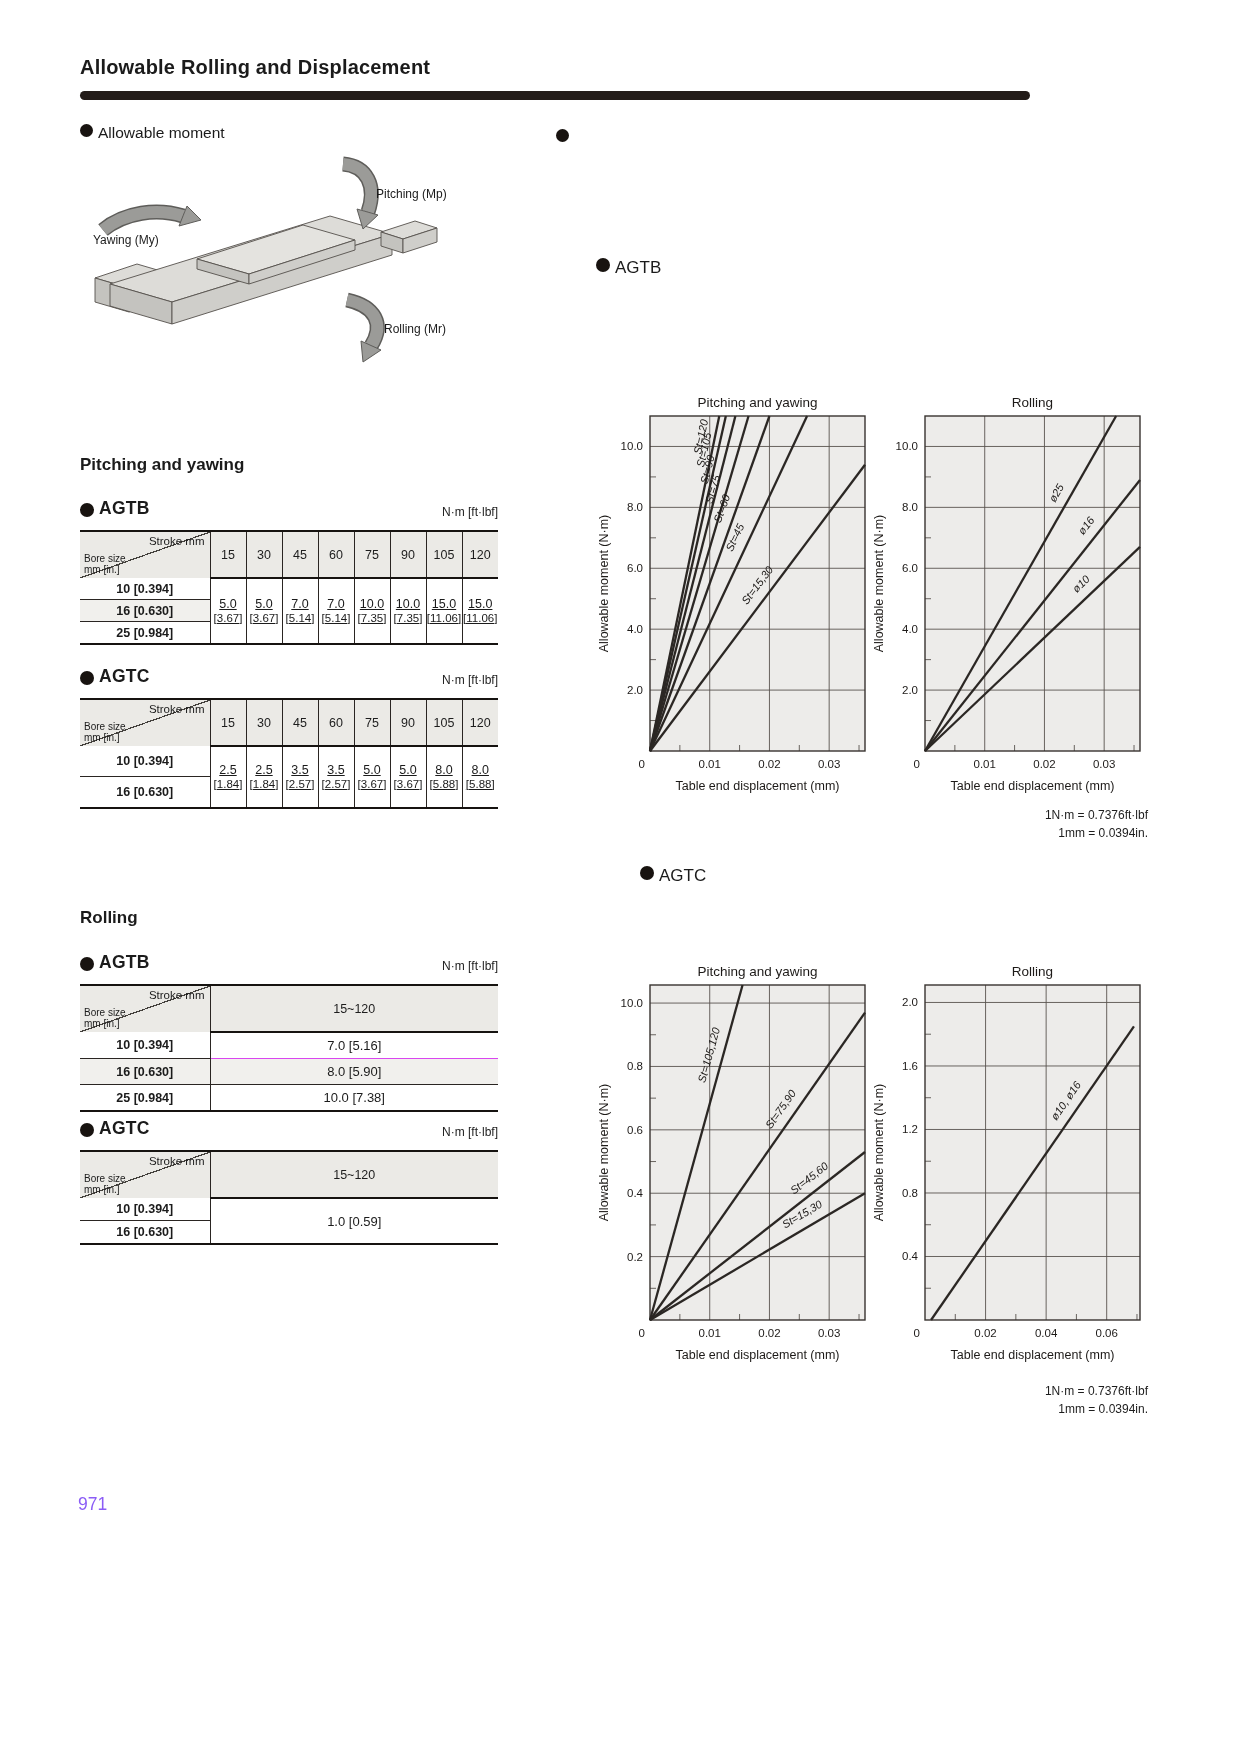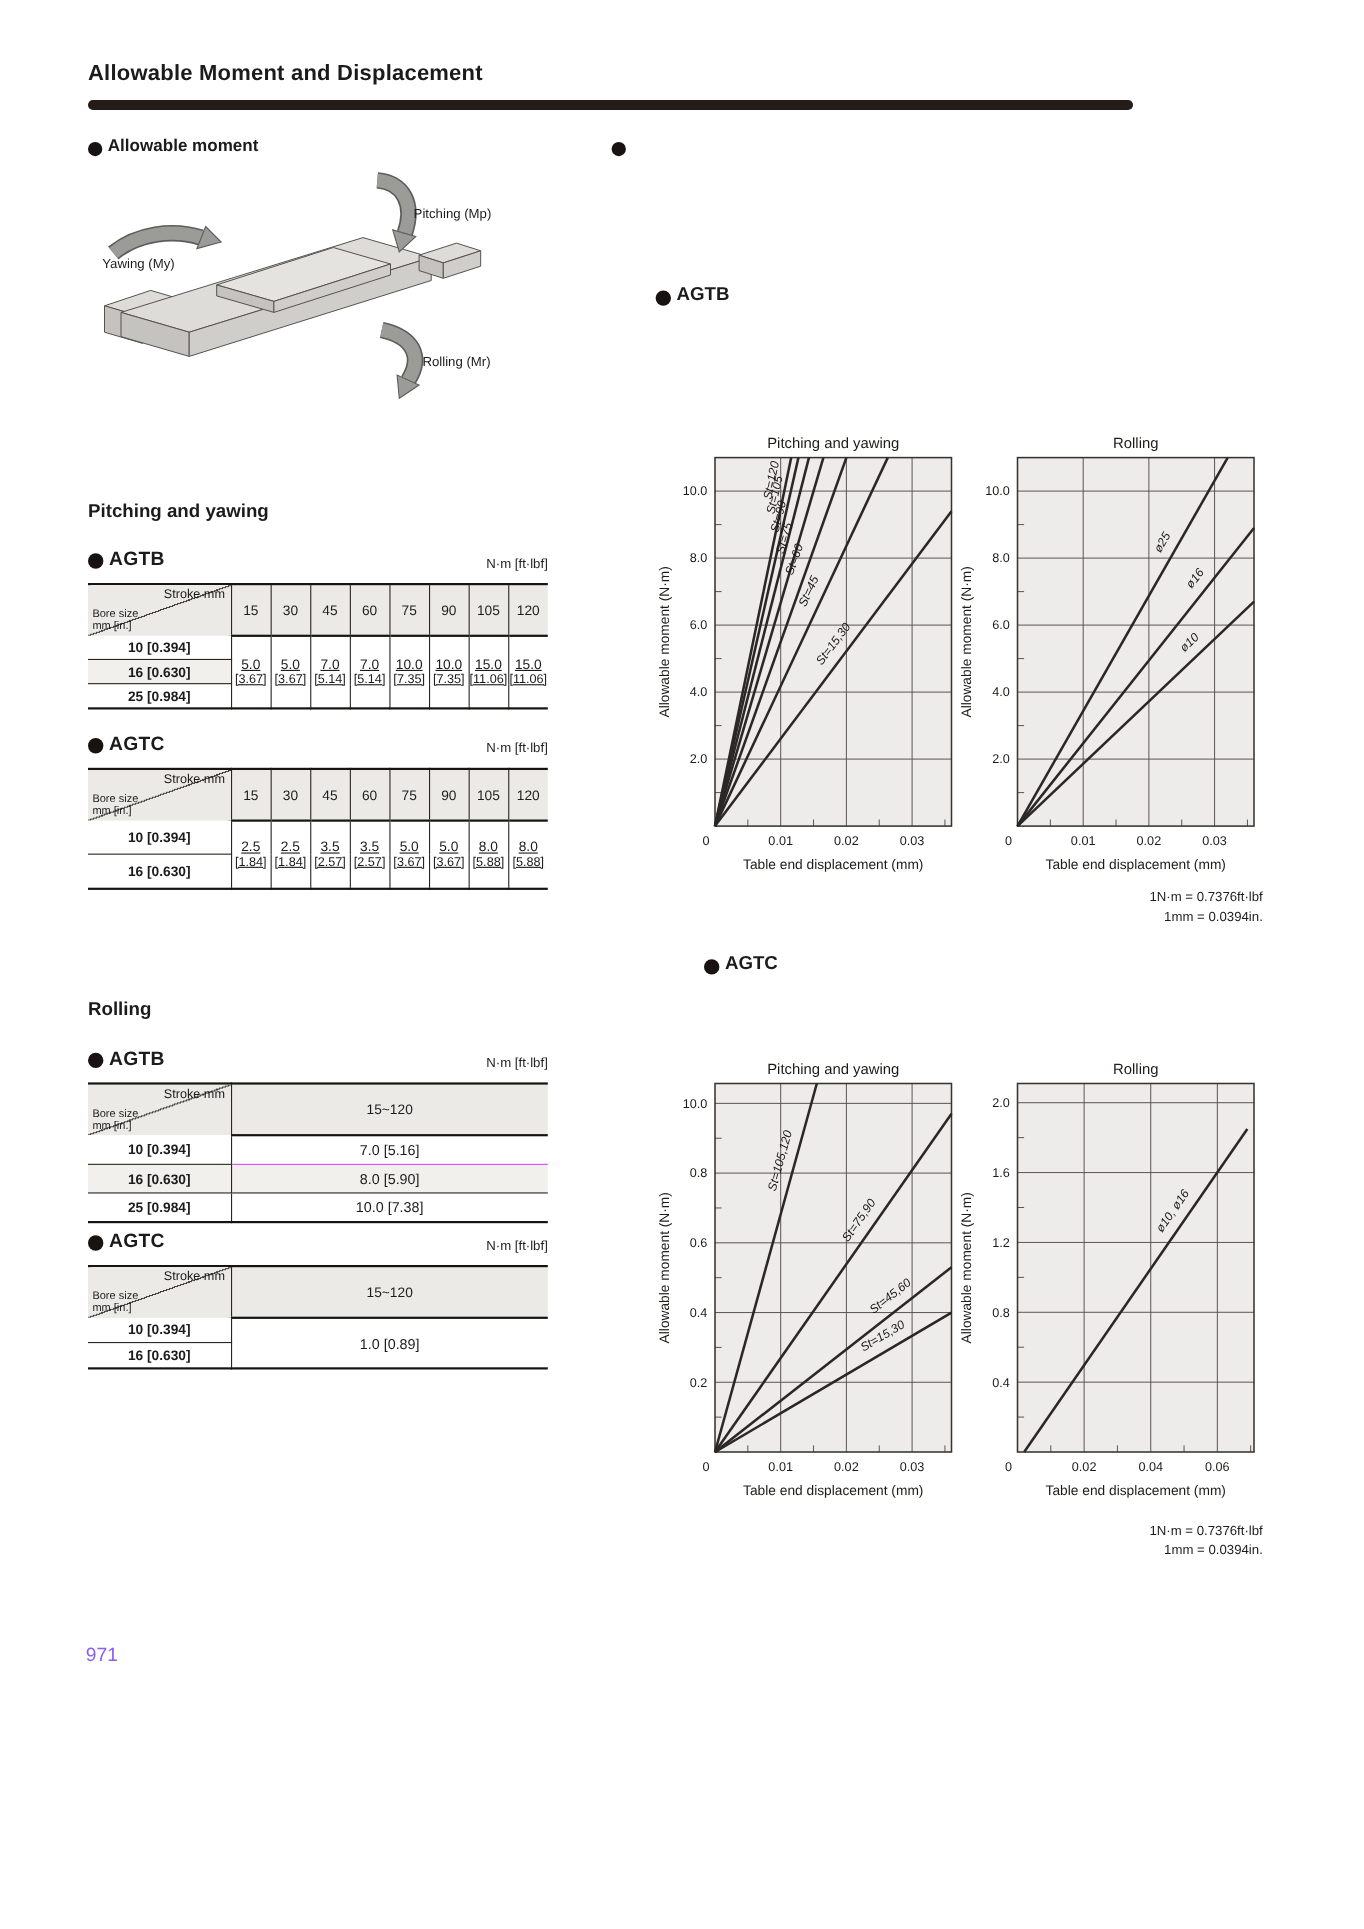--- a/index.html
+++ b/index.html
@@ -6,21 +6,21 @@
   body{
     width:1240px;height:1754px;position:relative;background:#ffffff;
     font-family:"Liberation Sans","DejaVu Sans",sans-serif;color:#1b1b1b;
     overflow:hidden;
   }
   .abs{position:absolute;}
   
   .page-title{left:80px;top:56px;font-size:20px;font-weight:bold;letter-spacing:.2px;}
   .title-bar{left:80px;top:91px;width:950px;height:9px;background:#231c19;border-radius:5px;}
   .bullet{display:inline-block;width:13px;height:13px;border-radius:50%;background:#181310;margin-right:5px;flex:0 0 auto;}
-  .sec-head{display:flex;align-items:flex-end;font-size:15.5px;font-weight:bold;}
+  .sec-head{display:flex;align-items:flex-start;font-size:15.5px;font-weight:normal;}
   .sub-head{font-size:17px;font-weight:bold;}
   .rh-text{font-size:15.5px;font-weight:bold;line-height:24px;}
   .rh-wrap{display:flex;align-items:flex-start;width:560px;}
   .rh-wrap .bullet{margin-top:5px;}
   
   .tgroup-head{display:flex;align-items:flex-end;width:418px;}
   .tgroup-head .bullet{width:14px;height:14px;margin-bottom:2px;}
   .tname{font-size:17.5px;font-weight:bold;letter-spacing:.3px;}
   .tunit{margin-left:auto;font-size:12px;font-weight:normal;color:#222;}
   
@@ -46,21 +46,21 @@
   .chart{width:285px;height:421px;}
   svg text{font-family:"Liberation Sans","DejaVu Sans",sans-serif;}
   
   .note{width:268px;text-align:right;font-size:12px;line-height:18px;color:#1d1d1d;}
   .page-num{left:78px;top:1494px;font-size:17.5px;color:#8b5cf6;}
   .diag-label{font-size:12px;fill:#1b1b1b;}
 </style>
 </head>
 <body>
 
-<div class="abs page-title">Allowable Moment and Displacement</div>
+<div class="abs page-title">Allowable Rolling and Displacement</div>
 <div class="abs title-bar"></div>
 
 <div class="abs sec-head" style="left:80px;top:124px;">
   <span class="bullet"></span>
   <span>Allowable moment</span>
 </div>
 
 <svg class="abs" style="left:85px;top:152px;" width="400" height="250" viewBox="0 0 400 250">
 
   <polygon points="10,126 52,112 86,122 44,136" fill="#dddcd8" stroke="#55504c" stroke-width="0.9"></polygon>
@@ -281,21 +281,21 @@
   <tbody>
       <tr class="hdr">
     <td class="corner">
       <span class="corner-stroke">Stroke mm</span>
       <span class="corner-bore"><span>Bore size</span><br><span>mm [in.]</span></span>
     </td>
     <th class="stk">15~120</th>
   </tr>
   <tr class="h22 first">
     <td class="bore">10 [0.394]</td>
-    <td class="one" rowspan="2">1.0 [0.89]</td>
+    <td class="one" rowspan="2">1.0 [0.59]</td>
   </tr>
   <tr class="h22">
     <td class="bore">16 [0.630]</td>
   </tr>
 </tbody>
   </table>
 
 <div class="abs rh-wrap" style="left:556px;top:124px;">
   <span class="bullet"></span>
 </div>

